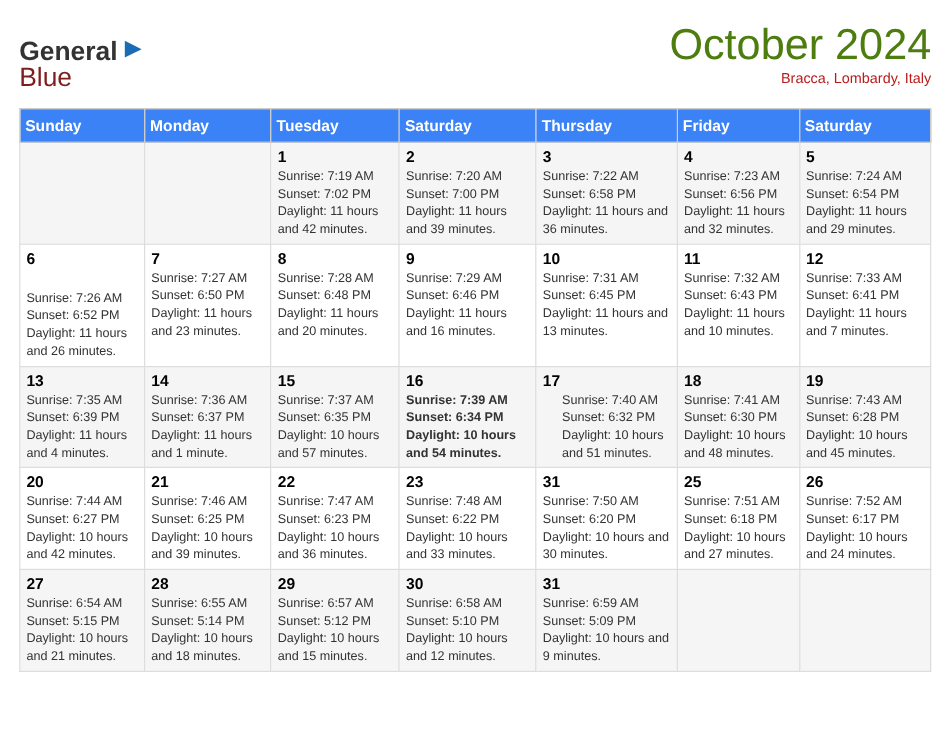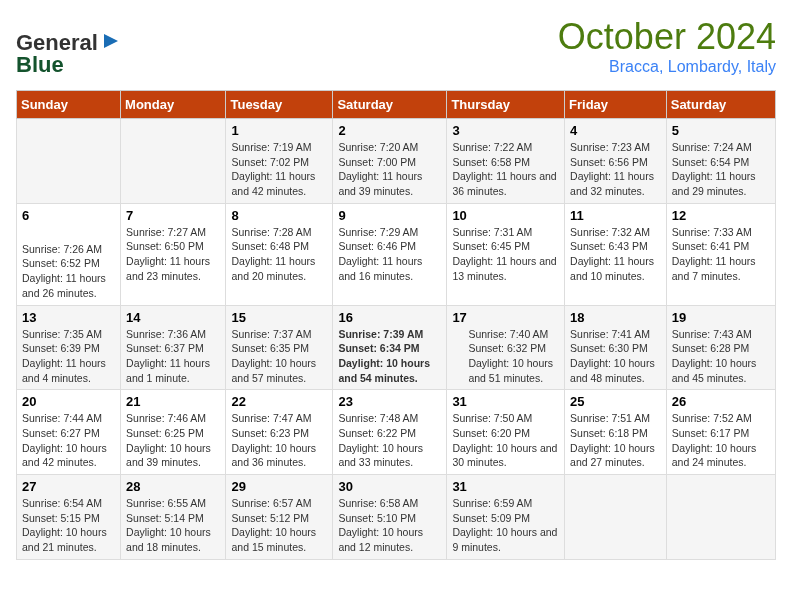--- a/index.html
+++ b/index.html
@@ -27,30 +27,30 @@
     }
     .title-block {
       text-align: right;
     }
     .month-title {
       font-size: 36px;
       font-weight: normal;
       color: #4d7c0f;
     }
     .location-title {
-      font-size: 16px;
-      color: #3b82f6;
+      font-size: 12px;
+      color: #b91c1c;
     }
     table {
       width: 100%;
       border-collapse: collapse;
       font-size: 11px;
     }
     thead tr {
-      background-color: #c2410c;
+      background-color: #3b82f6;
       color: #fff;
     }
     thead th {
       padding: 6px 4px;
       text-align: left;
       font-size: 13px;
       font-weight: bold;
       border: 1px solid #ccc;
     }
     tbody tr {
@@ -87,21 +87,21 @@
 <body>
 
 <div class="header">
   <div class="logo">
     <div class="logo-text-row">
       <span style="font-size:22px;font-weight:bold;color:#333;">General</span>
       <svg width="22" height="22" viewBox="0 0 22 22" style="margin-left:2px;">
         <polygon points="4,4 18,11 4,18" fill="#1a6db5"></polygon>
       </svg>
     </div>
-    <span style="font-size:22px;font-weight:bold;color:#14532d;margin-top:-4px;">Blue</span>
+    <span style="font-size:22px;font-weight:normal;color:#7f1d1d;margin-top:-4px;">Blue</span>
   </div>
   <div class="title-block">
     <div class="month-title">October 2024</div>
     <div class="location-title">Bracca, Lombardy, Italy</div>
   </div>
 </div>
 
 <table>
   <thead>
     <tr>

